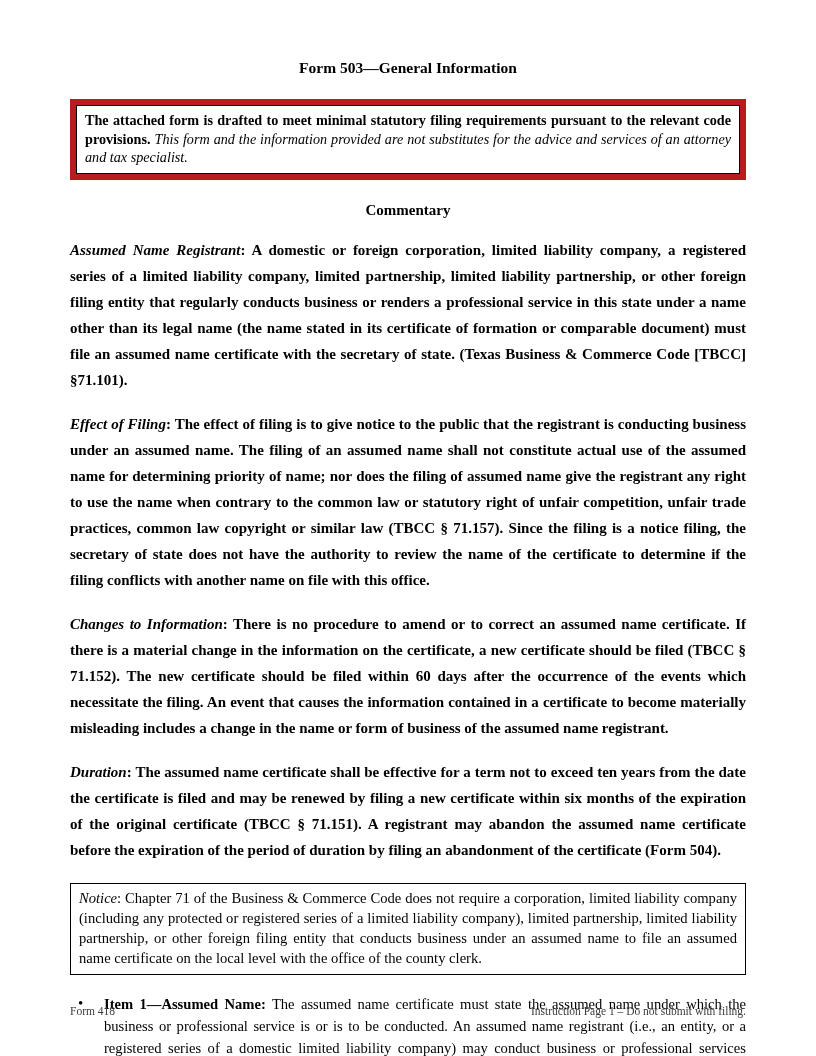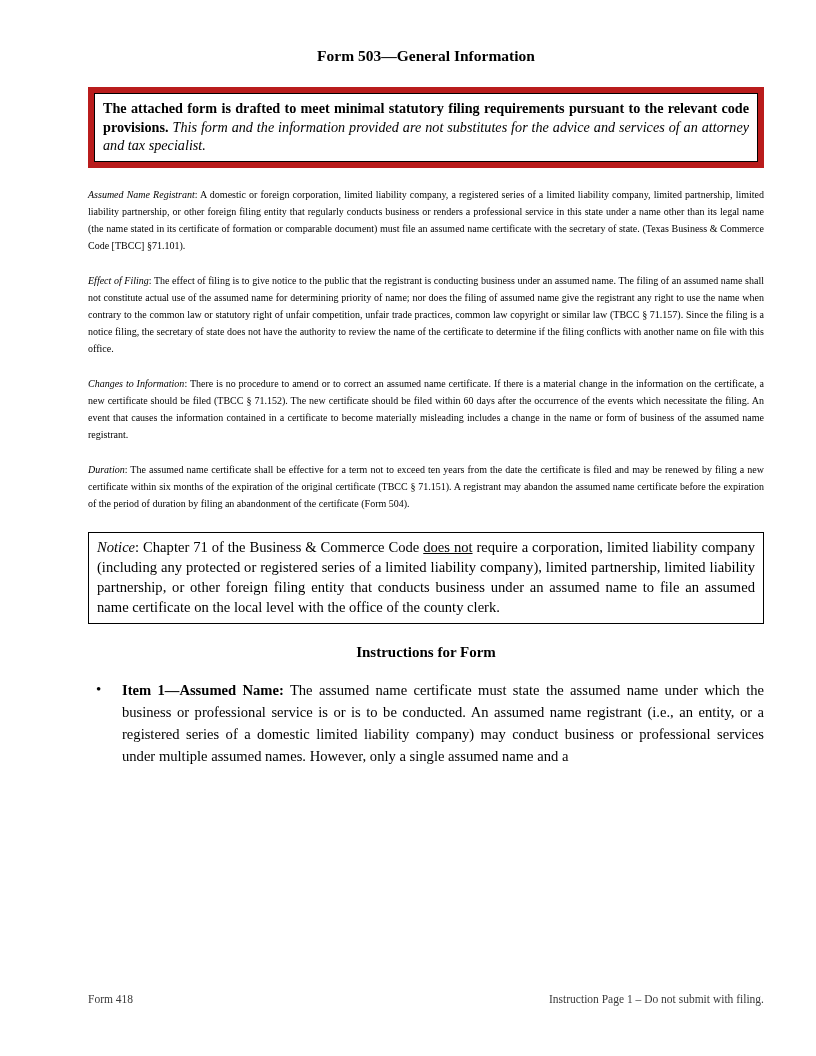--- a/index.html
+++ b/index.html
@@ -11,24 +11,23 @@
     width: 816px;
     height: 1056px;
     font-family: "Liberation Serif", "DejaVu Serif", serif;
     color: #000000;
     position: relative;
     overflow: hidden;
   }
   .page {
     position: absolute;
     left: 70px;
-    top: 0;
+    top: 12px;
     width: 676px;
     height: 840px;
-    margin-left: 18px;
   }
 
   
   .title-block {
     padding-top: 46px;
     text-align: center;
     font-weight: bold;
     font-size: 15.5px;
     line-height: 19px;
   }
@@ -53,43 +52,44 @@
     text-align: center;
     font-weight: bold;
     font-size: 15px;
     margin-top: 22px;
     margin-bottom: 0;
   }
   .section-heading.instructions { margin-top: 20px; }
 
   
   p.body-par {
-    font-size: 10px;
-    line-height: 17px;
+    font-size: 15px;
+    line-height: 26px;
     text-align: justify;
     text-justify: inter-word;
     margin: 0;
     padding-top: 18px;
+    font-weight: bold;
   }
   p.body-par .lead {
     font-style: italic;
   }
 
   
   .notice-box {
     margin-top: 20px;
     border: 1px solid #000;
     padding: 4px 8px 5px 8px;
     font-size: 14.6px;
     line-height: 20.2px;
     text-align: justify;
     text-justify: inter-word;
   }
   .notice-box .lead { font-style: italic; }
-  .notice-box .underline { text-decoration: underline; }
+  .notice-box .underline { }
 
   
   .bullet-row {
     display: flex;
     padding-top: 18px;
   }
   .bullet-mark {
     width: 34px;
     flex: 0 0 34px;
     font-size: 15px;
@@ -138,20 +138,21 @@
 
   <div class="title-block">
     <span class="title-line">Form 503—General Information</span>
   </div>
 
   <div class="disclaimer-box">
     <span class="bold">The attached form is drafted to meet minimal statutory filing requirements pursuant to the relevant code provisions.</span>
     <span class="ital">This form and the information provided are not substitutes for the advice and services of an attorney and tax specialist.</span>
   </div>
 
+  <div class="section-heading">Commentary</div>
 
   <p class="body-par">
     <span class="lead">Assumed Name Registrant</span><span>: A domestic or foreign corporation, limited liability company, a registered series of a limited liability company, limited partnership, limited liability partnership, or other foreign filing entity that regularly conducts business or renders a professional service in this state under a name other than its legal name (the name stated in its certificate of formation or comparable document) must file an assumed name certificate with the secretary of state. (Texas Business &amp; Commerce Code [TBCC] §71.101).</span>
   </p>
 
   <p class="body-par">
     <span class="lead">Effect of Filing</span><span>: The effect of filing is to give notice to the public that the registrant is conducting business under an assumed name.  The filing of an assumed name shall not constitute actual use of the assumed name for determining priority of name; nor does the filing of assumed name give the registrant any right to use the name when contrary to the common law or statutory right of unfair competition, unfair trade practices, common law copyright or similar law (TBCC § 71.157).  Since the filing is a notice filing, the secretary of state does not have the authority to review the name of the certificate to determine if the filing conflicts with another name on file with this office.</span>
   </p>
 
   <p class="body-par">
@@ -160,21 +161,20 @@
 
   <p class="body-par">
     <span class="lead">Duration</span><span>: The assumed name certificate shall be effective for a term not to exceed ten years from the date the certificate is filed and may be renewed by filing a new certificate within six months of the expiration of the original certificate (TBCC § 71.151).  A registrant may abandon the assumed name certificate before the expiration of the period of duration by filing an abandonment of the certificate (Form 504).</span>
   </p>
 
 
   <div class="notice-box">
     <span class="lead">Notice</span><span>: Chapter 71 of the Business &amp; Commerce Code </span><span class="underline">does not</span><span> require a corporation, limited liability company (including any protected or registered series of a limited liability company), limited partnership, limited liability partnership, or other foreign filing entity that conducts business under an assumed name to file an assumed name certificate on the local level with the office of the county clerk.</span>
   </div>
 
-  <div class="section-heading instructions">Instructions for Form</div>
 
   <div class="bullet-row">
     <div class="bullet-mark">•</div>
     <div class="bullet-text">
       <span class="item-label">Item 1—Assumed Name:</span><span>  The assumed name certificate must state the assumed name under which the business or professional service is or is to be conducted.  An assumed name registrant (i.e., an entity, or a registered series of a domestic limited liability company) may conduct business or professional services under multiple assumed names.  However, only a single assumed name and a</span>
     </div>
   </div>
 
   <div class="footer">
     <span class="footer-left">Form 418</span>

